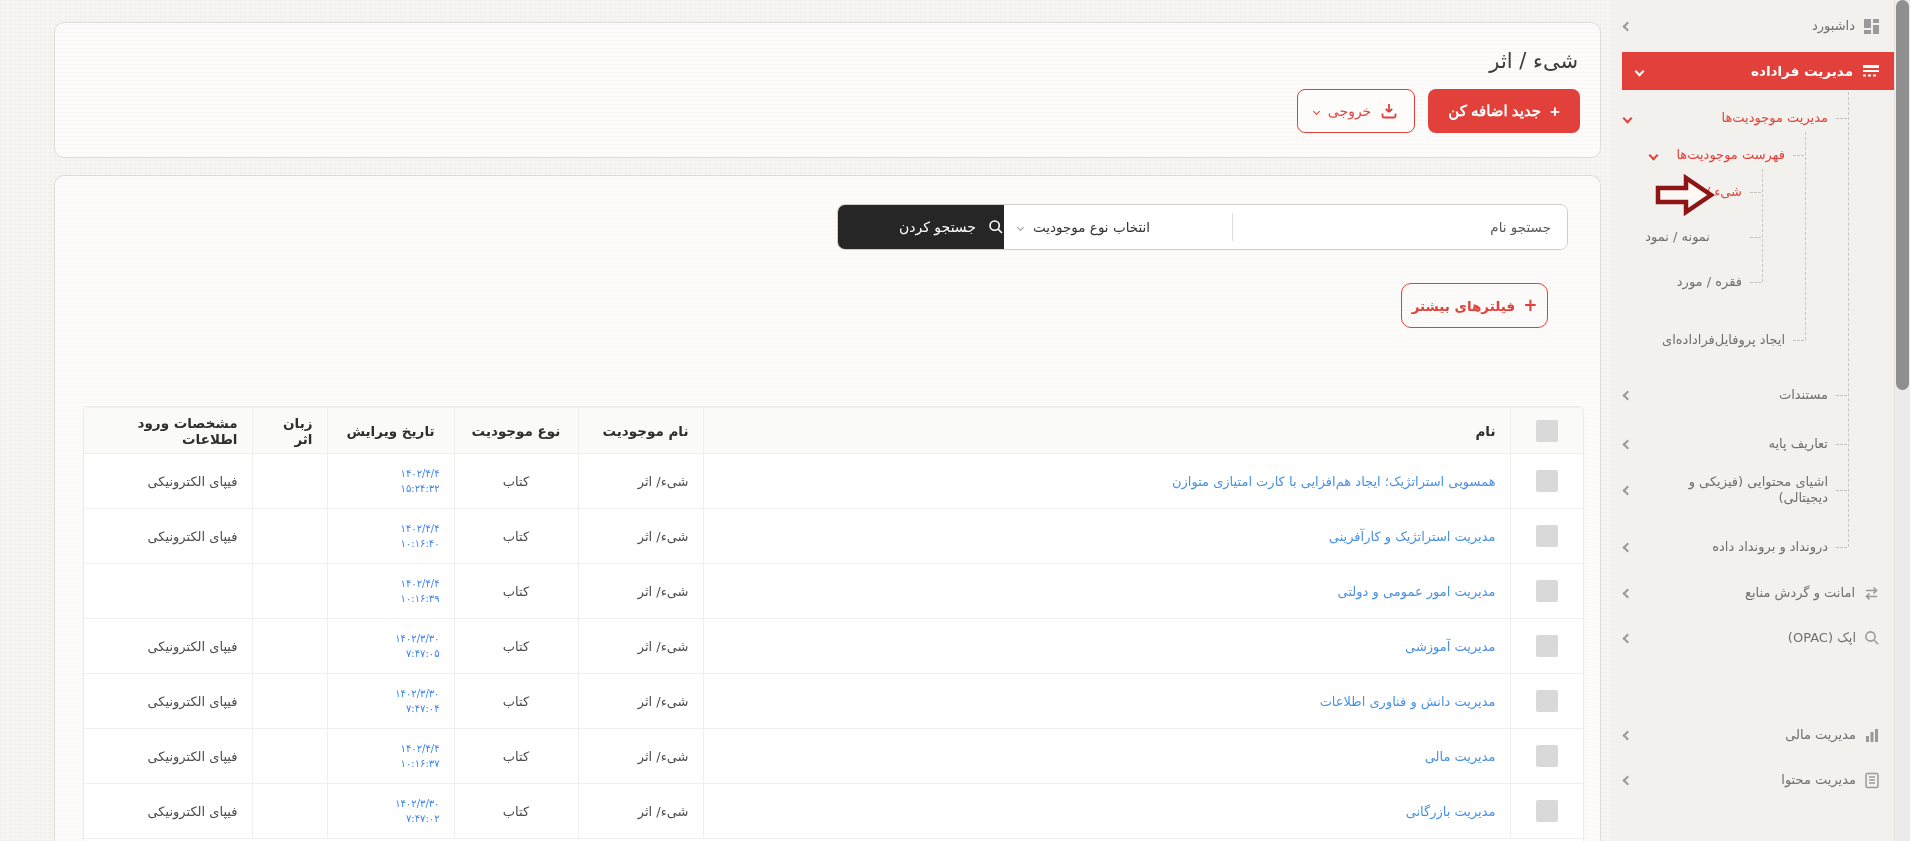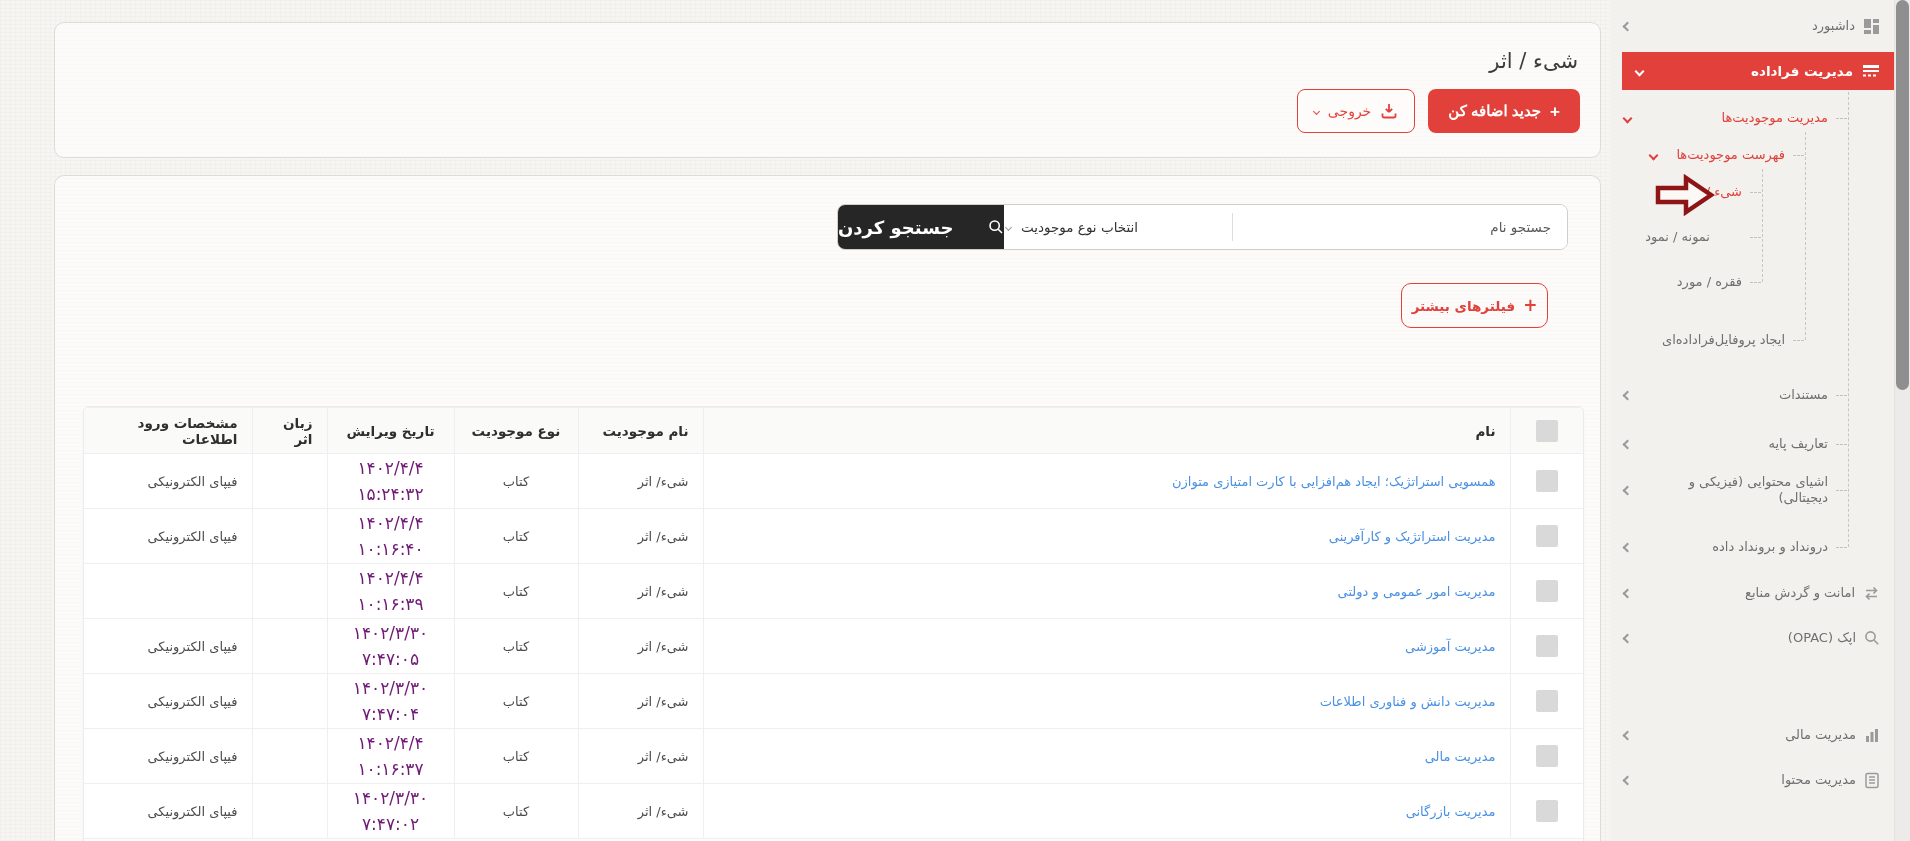--- a/index.html
+++ b/index.html
@@ -39,43 +39,43 @@
   .searchbar {
     position:absolute; right:32px; top:28px; width:731px; height:46px;
     background:#fff; border:1px solid #cfcecb; border-radius:8px;
     display:flex; direction:rtl; align-items:stretch; overflow:hidden;
   }
   .search-input { flex:1; border:none; outline:none; background:#fff; direction:rtl; text-align:right;
     padding:0 16px; font-size:13.5px; color:#444; font-family:inherit; }
   .search-input::placeholder { color:#5a5a5a; opacity:1; }
   .search-sep { width:1px; background:#ddd; margin:8px 0; }
   .entity-select { width:228px; display:flex; direction:rtl; align-items:center; justify-content:flex-start;
-    padding:0 2px; gap:10px; cursor:pointer; background:#fff; }
+    padding:0 14px; gap:10px; cursor:pointer; background:#fff; }
   .entity-select .lbl { font-size:13.5px; color:#333; margin-right:auto; }
   .search-btn { width:166px; background:#262626; color:#fff; border:none; display:flex; direction:rtl;
-    align-items:center; justify-content:space-between; gap:12px; font-size:18px; font-weight:bold; cursor:pointer; font-family:inherit; }
+    align-items:center; justify-content:flex-start; gap:12px; font-size:14px; font-weight:normal; cursor:pointer; font-family:inherit; }
   .mag { width:16px; height:16px; }
 
   .btn-filters { position:absolute; right:52px; top:107px; width:147px; height:45px; border:1px solid #e2403a;
     border-radius:10px; background:transparent; color:#e2403a; font-size:13.5px; font-weight:bold;
     display:flex; direction:rtl; align-items:center; justify-content:center; gap:8px; cursor:pointer; font-family:inherit; }
 
   
   .table-wrap { position:absolute; left:28px; top:230px; width:1501px; height:450px; background:#fff;
     border:1px solid #ebebeb; border-radius:6px; overflow:hidden; box-shadow:0 1px 2px rgba(0,0,0,0.04); }
   table { width:100%; border-collapse:collapse; direction:rtl; table-layout:fixed; }
   th, td { border:1px solid #efefef; padding:0 14px; font-size:13px; color:#4c4c4c; text-align:right; }
   th { height:46px; background:#fafaf9; font-size:13.5px; color:#2f2f2f; font-weight:bold; }
   td { height:55px; }
   th:first-child, td:first-child { border-right:none; }
   th:last-child, td:last-child { border-left:none; }
   .cell-center { text-align:center;margin-top:32px; }
   .checkbox { width:22px; height:22px; background:#d9d9d9; border-radius:2px; margin:0 auto; }
   a.row-link { color:#4a90e2; text-decoration:none; }
-  .date-cell { text-align:center; font-size:17px; color:#701a75; line-height:1.55; direction:rtl; }
+  .date-cell { text-align:right; font-size:10px; color:#3b82f6; line-height:1.55; direction:rtl; }
   .date-cell span { display:block; }
 
   
   .sidebar { position:absolute; left:1610px; top:0; width:285px; height:841px; background:#f2f1ee;
     border-right:1px solid #e4e3e0; direction:rtl; }
   .s-item { position:absolute; left:14px; right:14px; height:28px; display:flex; direction:rtl;
     align-items:center; gap:8px; font-size:13px; color:#6f6f6f; cursor:pointer; }
   .s-item .s-label { line-height:1.25; }
   .s-item .end-chev { margin-right:auto; }
   .s-item.red { color:#e2403a; }

